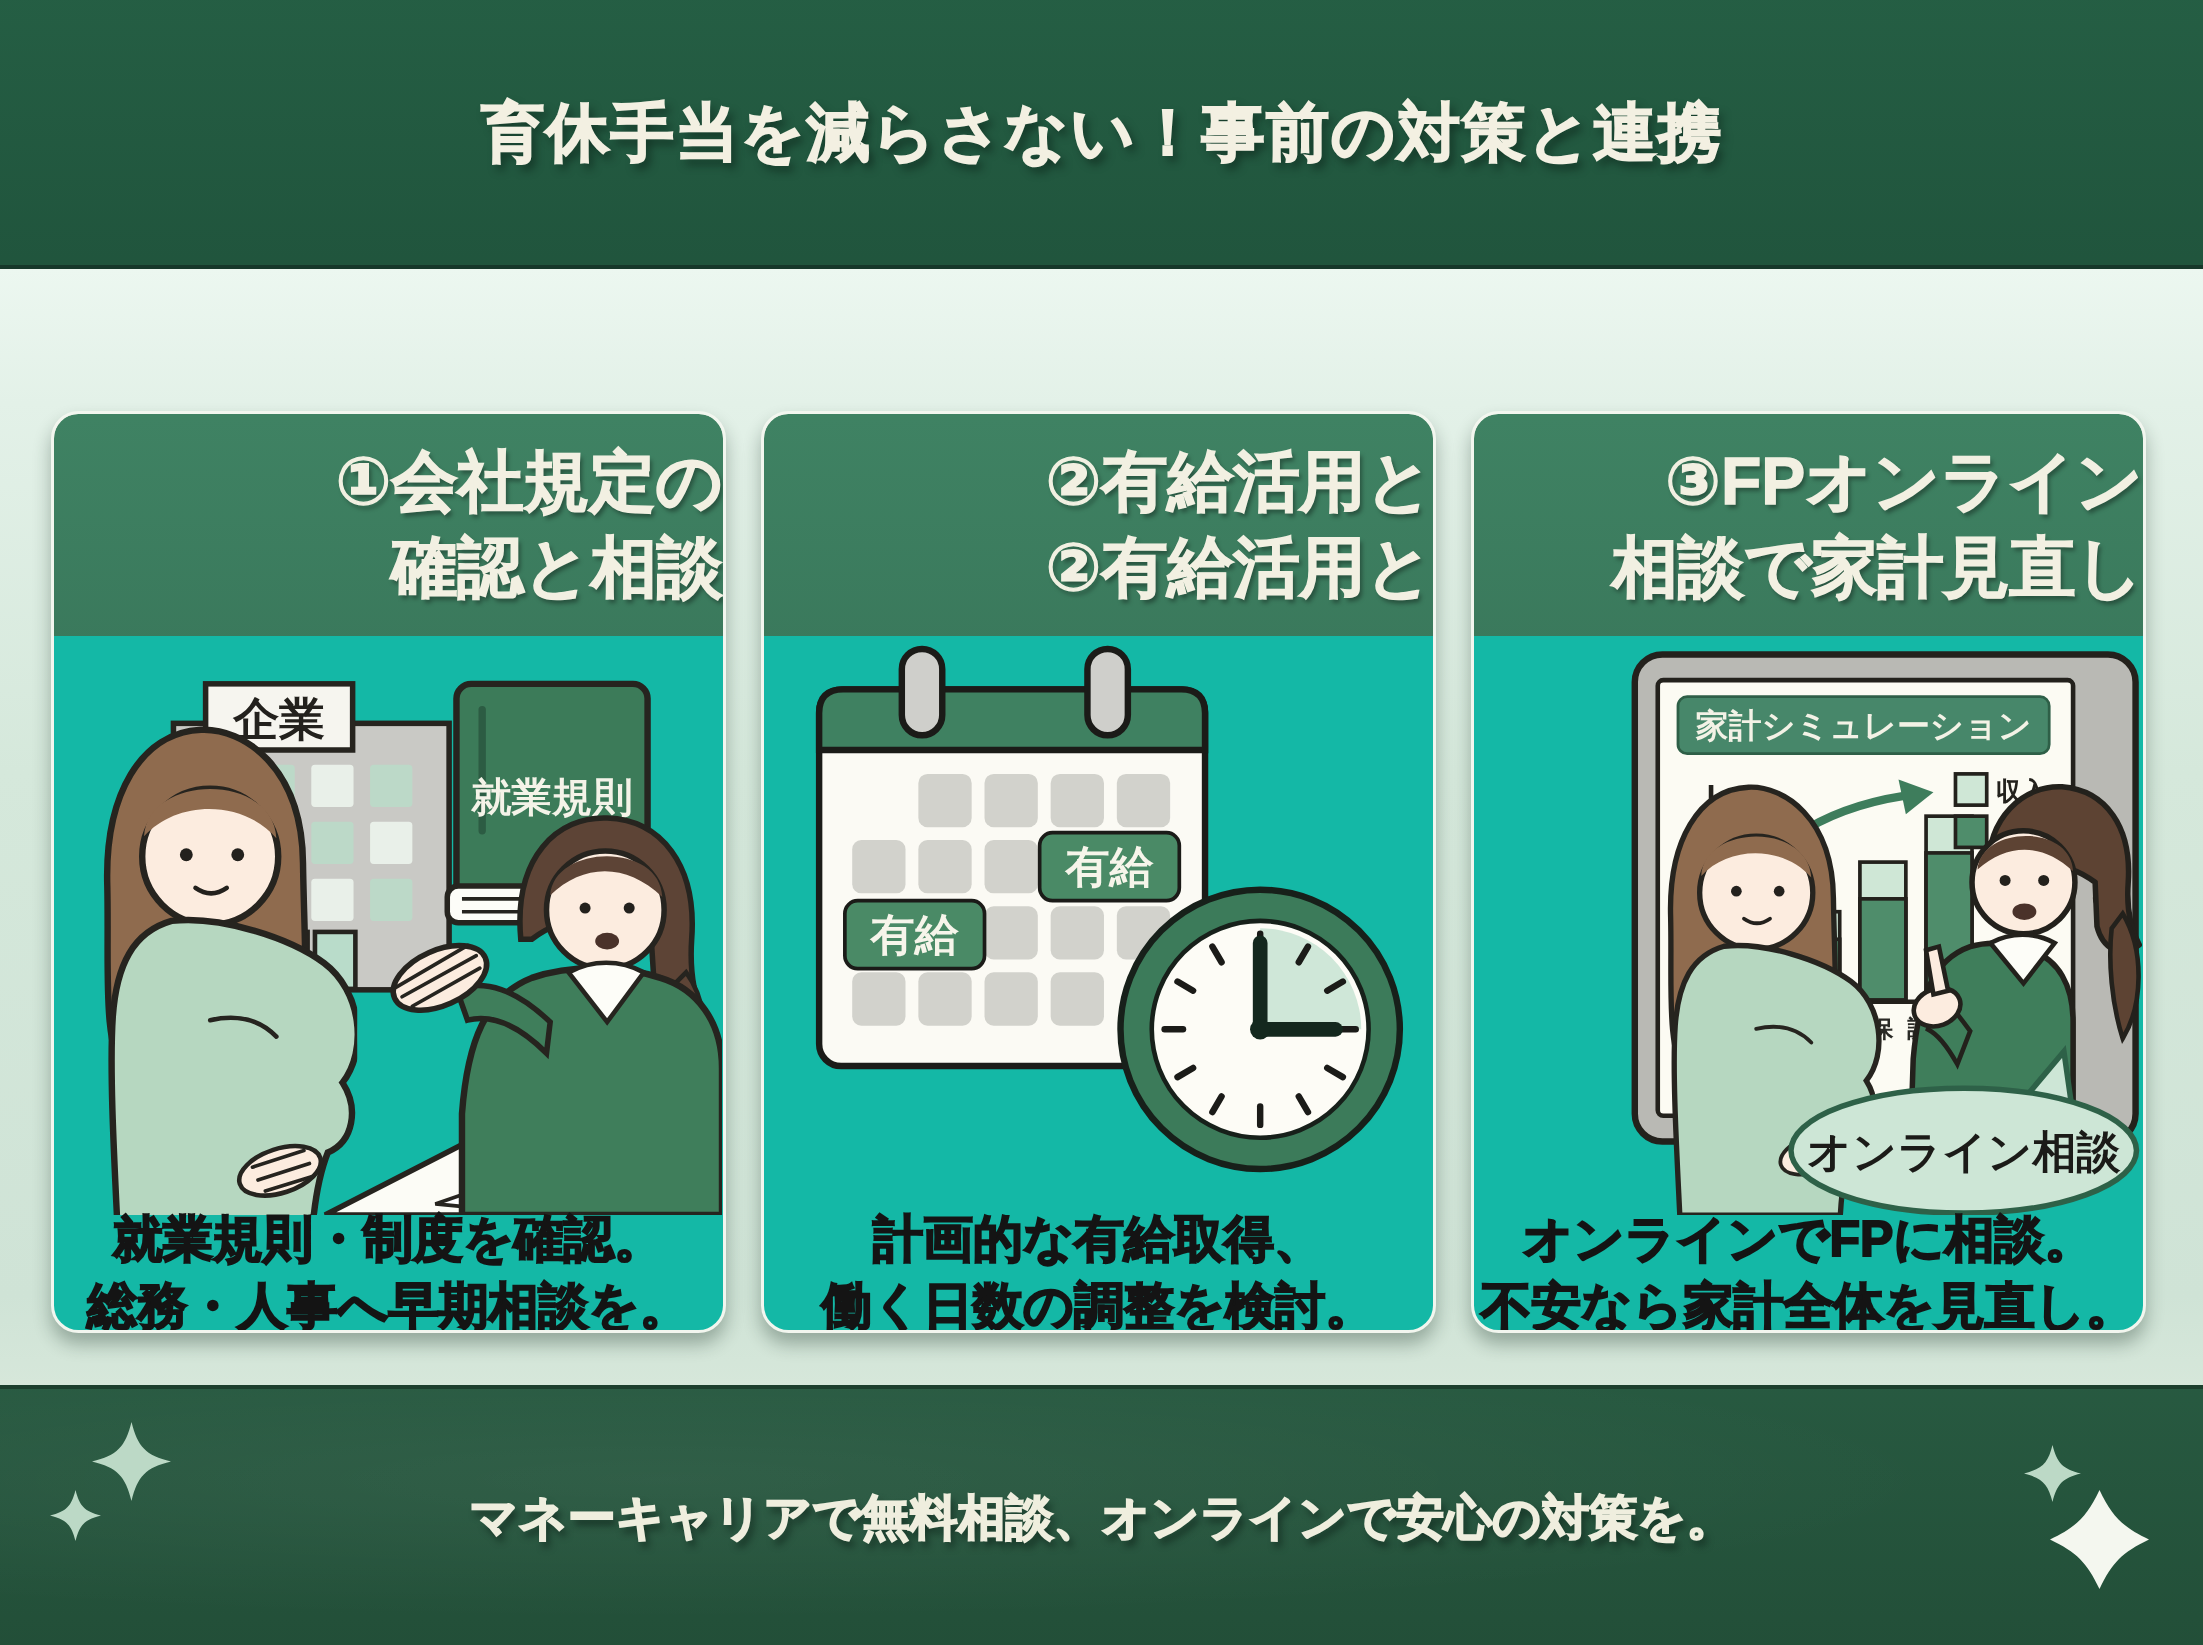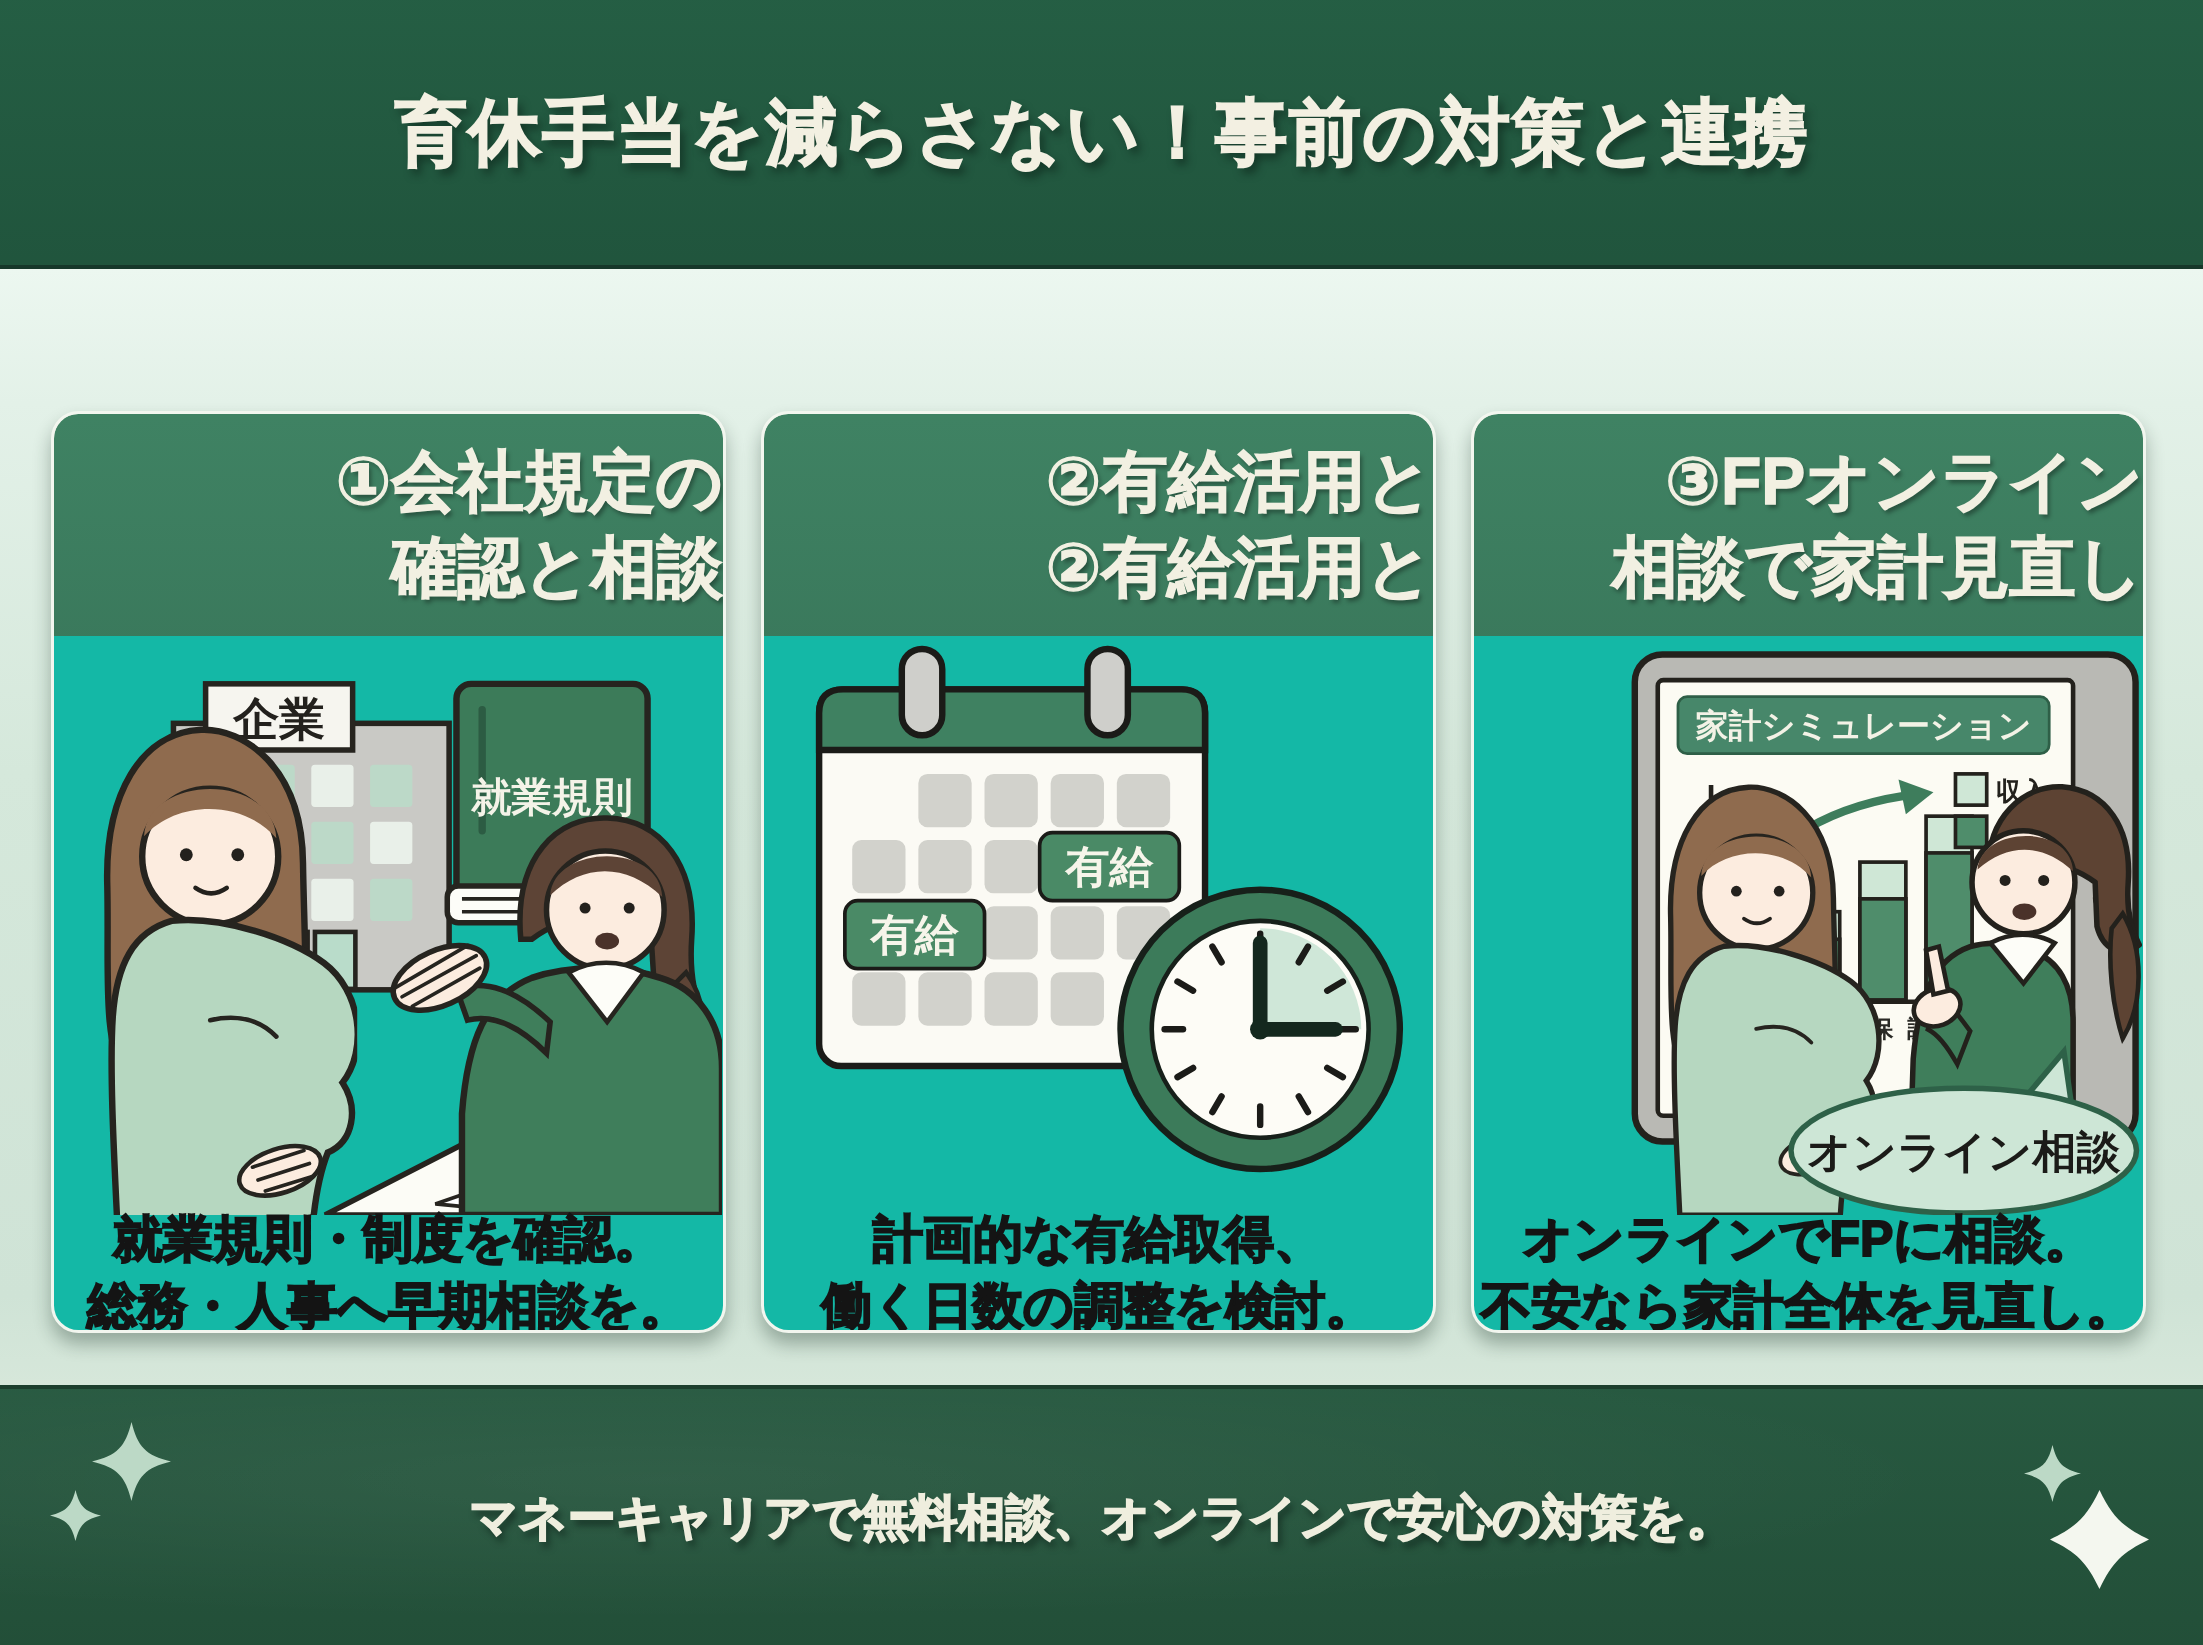--- a/index.html
+++ b/index.html
@@ -3,21 +3,21 @@
 <meta charset="utf-8">
 <style>
   html,body{margin:0;padding:0;background:#cfe3d6;}
   .poster{position:relative;width:2204px;height:1646px;overflow:hidden;
     font-family:"Liberation Sans","DejaVu Sans",sans-serif;}
   
   .header{position:absolute;top:0;left:0;width:100%;height:269px;
     background:linear-gradient(180deg,#27614663 0%,#00000014 100%),#235c42;
     border-bottom:4.6px solid #16382a;
     display:flex;align-items:center;justify-content:center;box-sizing:border-box;}
-  .header .title{font-size:72px;font-weight:bold;color:#f3f0e2;letter-spacing:1.8px;
+  .header .title{font-size:63px;font-weight:bold;color:#f3f0e2;letter-spacing:1.8px;
     -webkit-text-stroke:1.8px #f3f0e2;
     text-shadow:4.6px 6.4px 8.3px rgba(8,24,16,.55);white-space:nowrap;}
   
   .main{position:absolute;top:269px;left:0;width:100%;height:1116px;
     background:linear-gradient(180deg,#ecf7f0 0%,#e3f1e8 12%,#d5e8db 45%,#cfe3d6 92%,#d6e7da 100%);}
   .cards{position:absolute;top:142px;left:51px;display:flex;gap:35px;}
   .card{width:675px;height:922px;border-radius:27.5px;background:#f7f6ec;
     box-shadow:0 11px 18.4px rgba(20,45,32,.33);border:3.7px solid #f2f6ef;box-sizing:border-box;
     overflow:hidden;}
   .card-header{height:222px;background:linear-gradient(180deg,#43876734,#0000000f),#3e8162;

